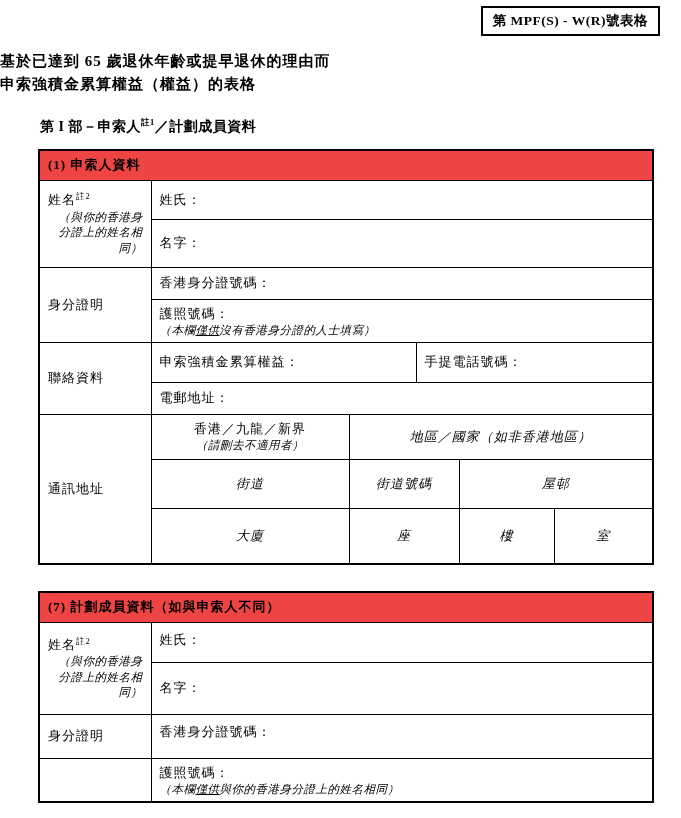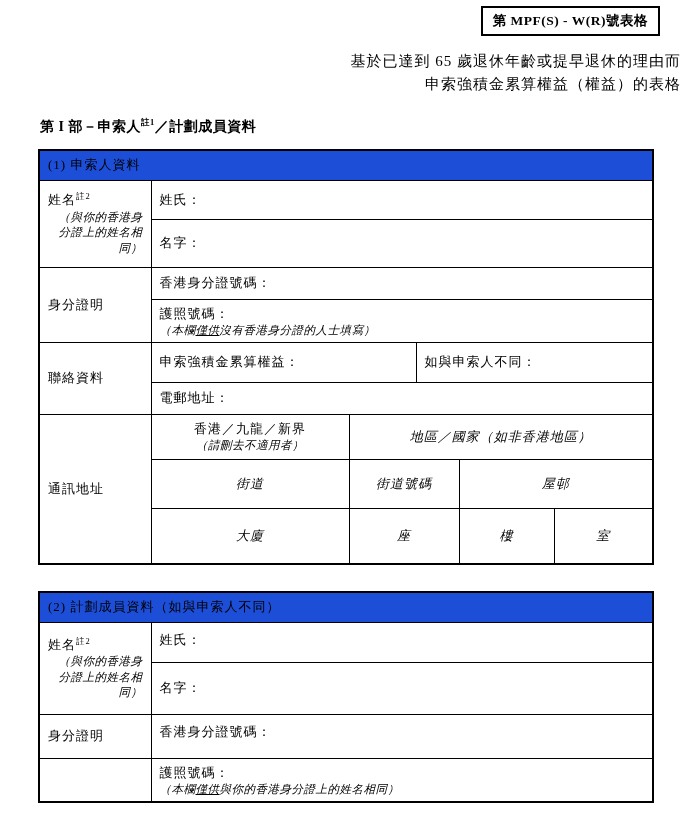--- a/index.html
+++ b/index.html
@@ -15,22 +15,22 @@
     position: absolute;
     top: 6px; right: 21px;
     border: 2px solid #000;
     padding: 4px 10px;
     font-weight: bold;
     font-size: 13.5px;
     letter-spacing: 0.5px;
   }
   .title-block {
     padding-top: 50px;
-    text-align: right;
-    font-weight: normal;
+    text-align: left;
+    font-weight: bold;
     font-size: 15px;
     line-height: 1.55;
     letter-spacing: 1px;
   }
   .part-heading {
     margin: 20px 4px 14px 40px;
     font-weight: bold;
     font-size: 14px;
     letter-spacing: 0.5px;
   }
@@ -43,22 +43,22 @@
     border: 2px solid #000;
   }
   table.form td {
     border: 1px solid #000;
     font-size: 13px;
     padding: 4px 8px;
     vertical-align: middle;
     letter-spacing: 1px;
   }
   td.sec-header {
-    background: #1d4ed8;
-    font-weight: normal;
+    background: #ef4444;
+    font-weight: bold;
     font-size: 13.5px;
     padding: 6px 8px;
   }
   td.row-label { vertical-align: top; padding-top: 8px; }
   .note { font-style: italic; font-size: 11.5px; letter-spacing: 0.5px; }
   .u { text-decoration: underline; }
   td.center-bottom { text-align: center; vertical-align: bottom; padding-bottom: 5px; font-style: italic; }
   td.center-top { text-align: center; vertical-align: top; padding-top: 6px; }
   .gap { height: 26px; }
   .name-note { line-height: 1.35; text-align: right; }
@@ -123,21 +123,21 @@
     </td>
   </tr>
   <tr>
     <td class="row-label" rowspan="2">
       <span>聯絡資料</span>
     </td>
     <td colspan="2" style="height:40px;">
       <span>申索強積金累算權益：</span>
     </td>
     <td colspan="3">
-      <span>如與申索人不同：</span>
+      <span>手提電話號碼：</span>
     </td>
   </tr>
   <tr>
     <td colspan="5" style="height:32px;">
       <span>電郵地址：</span>
     </td>
   </tr>
   <tr>
     <td class="row-label" rowspan="3">
       <span>通訊地址</span>
@@ -180,21 +180,21 @@
 
 <div class="gap"></div>
 
 <table class="form">
   <colgroup>
     <col style="width:112px">
       <col style="width:502px">
   </colgroup>
   <tbody>
       <tr>
-    <td class="sec-header" colspan="2" style="height:30px;">(2) 計劃成員資料（如與申索人不同）</td>
+    <td class="sec-header" colspan="2" style="height:30px;">(7) 計劃成員資料（如與申索人不同）</td>
   </tr>
   <tr>
     <td class="row-label" rowspan="2">
       <span>姓名</span><sup style="font-weight:normal;">註2</sup>
       <div class="note name-note">（與你的香港身分證上的姓名相同）</div>
     </td>
     <td style="height:40px; vertical-align:top; padding-top:8px;">
       <span>姓氏：</span>
     </td>
   </tr>

